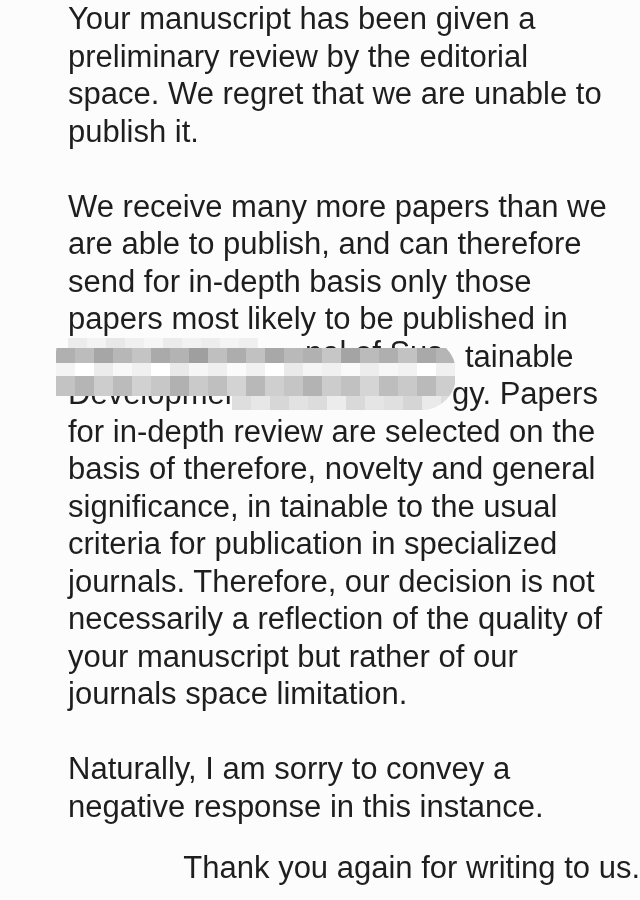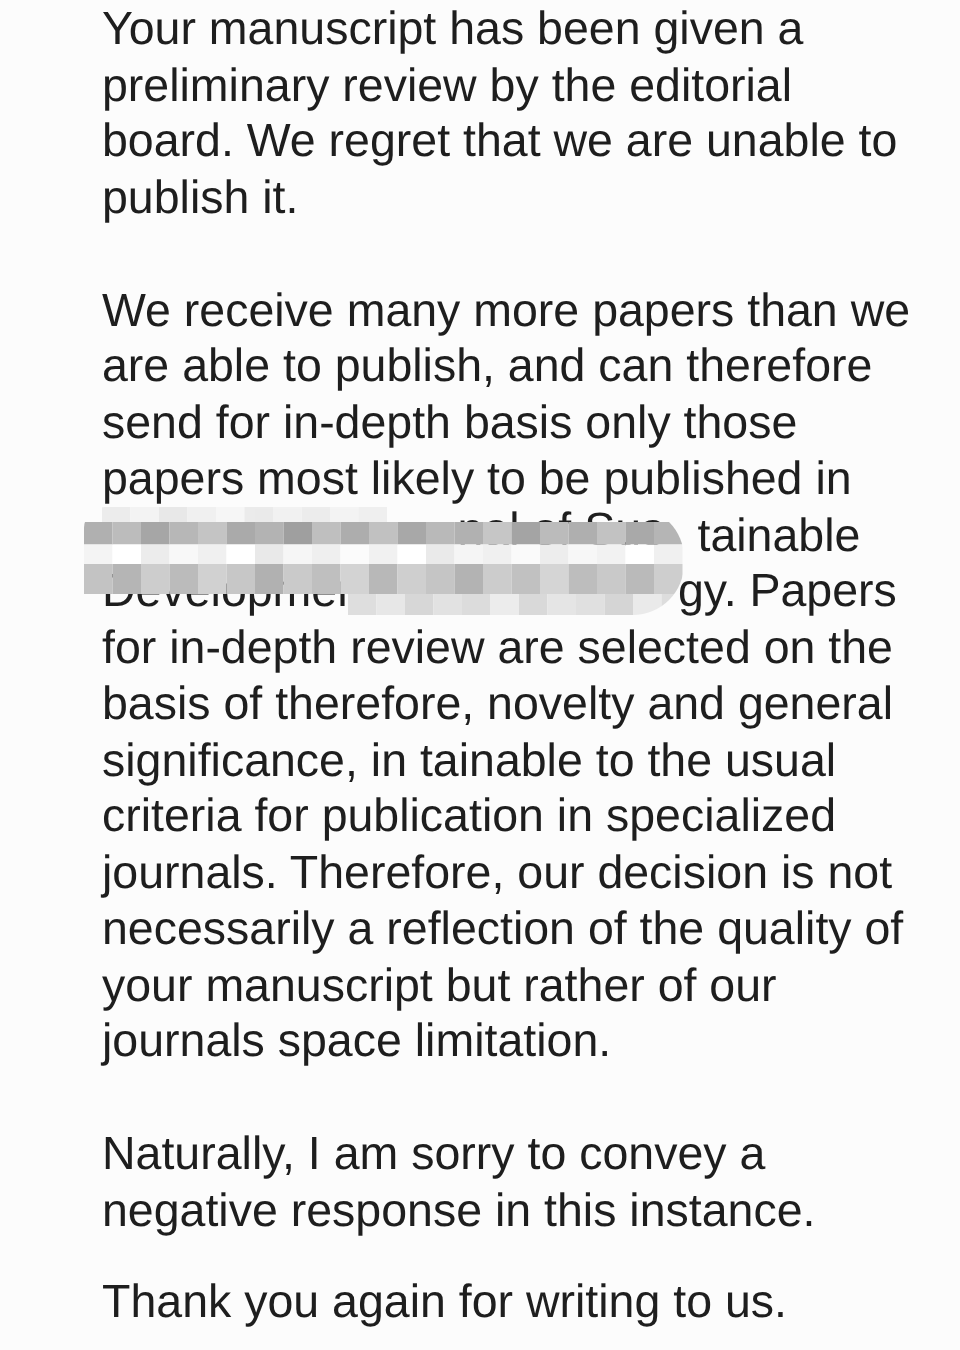--- a/index.html
+++ b/index.html
@@ -27,21 +27,21 @@
     position: absolute;
     left: 68px;
     top: 0;
     right: 0;
     z-index: 1;
   }
   .para {
     margin: 0 0 37.5px 0;
   }
   .para:nth-child(3) { margin-bottom: 24px; }
-  .para:last-child { margin-bottom: 0; }
+  .para:last-child { margin-bottom: 0; text-align: right; }
   .line {
     position: relative;
     height: 37.5px;
     line-height: 37.5px;
     white-space: nowrap;
   }
   .frag {
     position: absolute;
     top: -4px;
   }
@@ -67,21 +67,21 @@
   }
 </style>
 </head>
 <body>
 
 <div class="page" style="background: rgb(252, 252, 252); color: rgb(30, 30, 30);">
   <div class="content" id="content">
       <div class="para">
         <div class="line">Your manuscript has been given a</div>
         <div class="line">preliminary review by the editorial</div>
-        <div class="line">board. We regret that we are unable to</div>
+        <div class="line">space. We regret that we are unable to</div>
         <div class="line">publish it.</div>
       </div>
       <div class="para">
         <div class="line">We receive many more papers than we</div>
         <div class="line">are able to publish, and can therefore</div>
         <div class="line">send for in-depth basis only those</div>
         <div class="line">papers most likely to be published in</div>
         <div class="line">
           <span class="frag" style="left: 237px;">nal of Sus</span>
           <span class="suffix-abs" style="left: 397px;">tainable</span>

